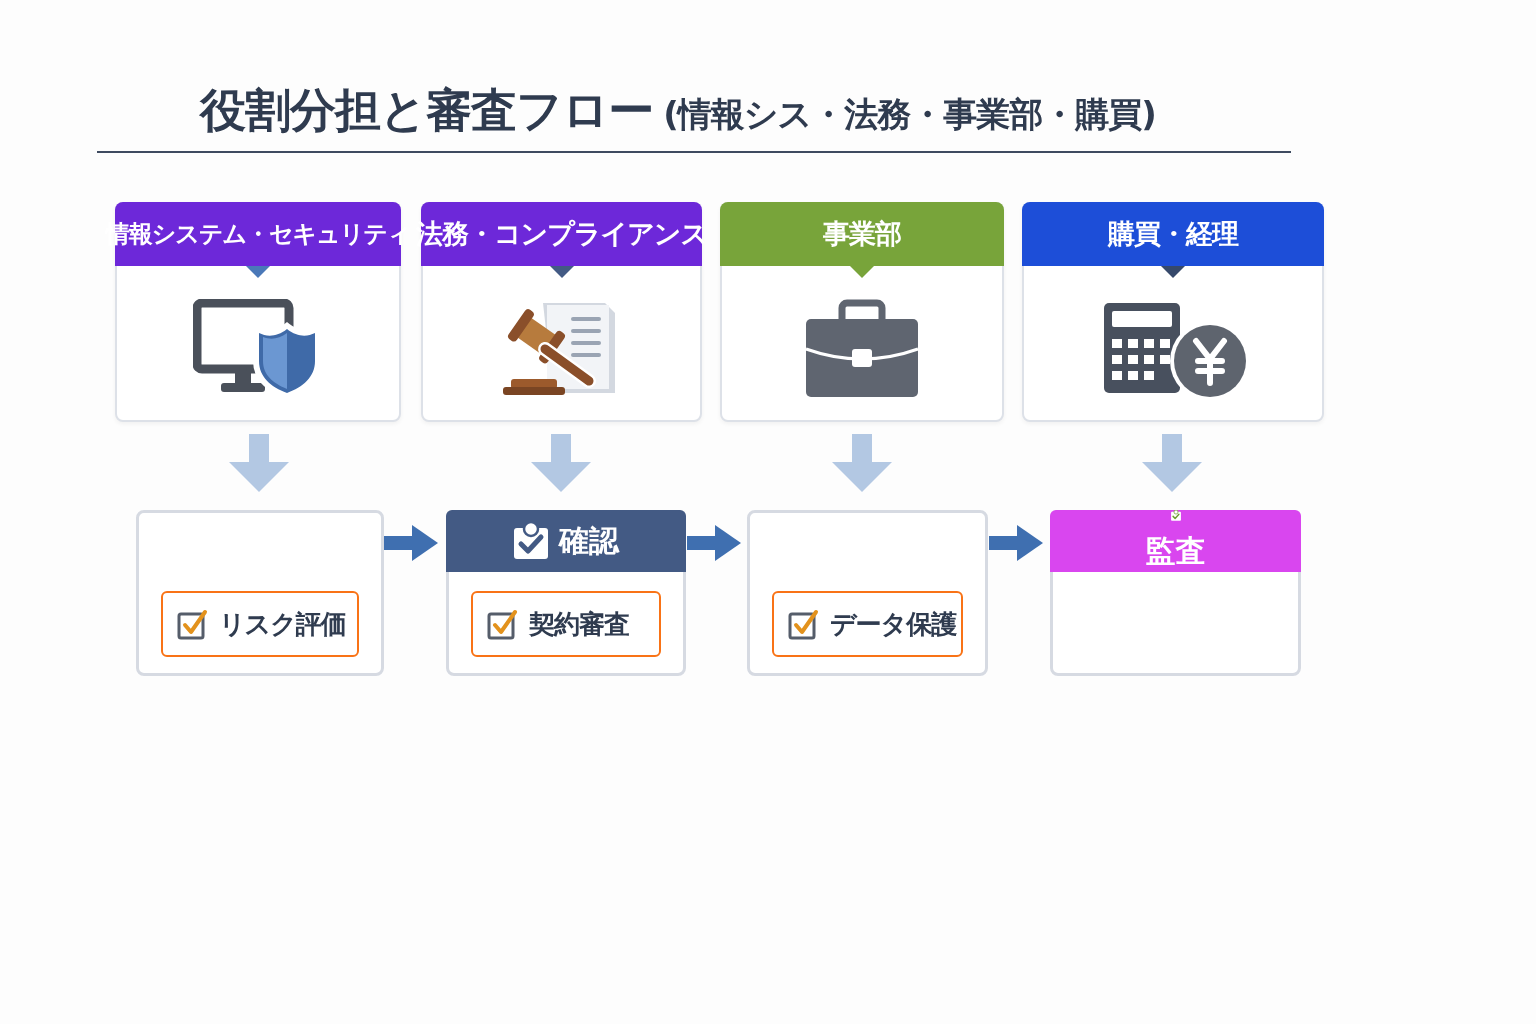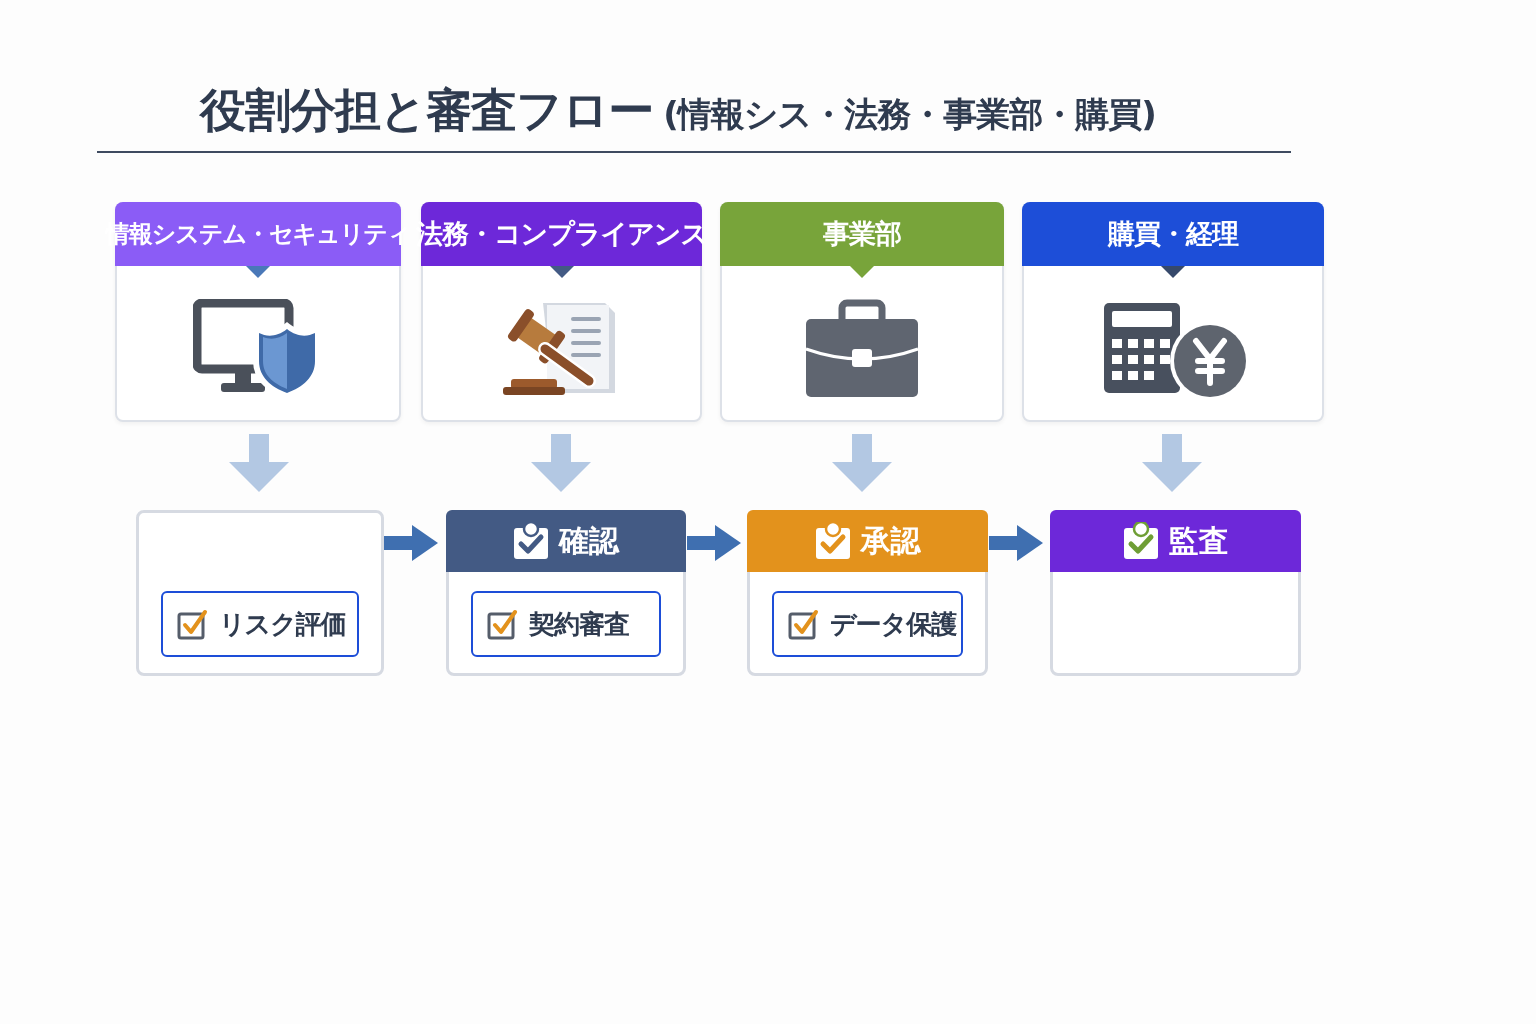--- a/index.html
+++ b/index.html
@@ -13,35 +13,35 @@
 
     .role-card { position: absolute; top: 202px; height: 220px; background: #fff; border: 2px solid #dde1e8; border-radius: 8px; box-shadow: 0 2px 4px rgba(0,0,0,0.05); }
     .role-head { position: absolute; left: -2px; right: -2px; top: -2px; height: 64px; border-radius: 8px 8px 0 0; display: flex; align-items: center; justify-content: center; color: #fff; font-size: 27px; font-weight: bold; white-space: nowrap; letter-spacing: -1px; }
     .role-head::after { content: ""; position: absolute; left: 50%; bottom: -12px; margin-left: -12px; border-left: 12px solid transparent; border-right: 12px solid transparent; border-top: 12px solid var(--hc); }
     .role-icon { position: absolute; left: 0; right: 0; top: 90px; height: 110px; display: flex; justify-content: center; align-items: center; }
 
     .down-arrow { position: absolute; top: 434px; width: 64px; height: 60px; }
 
     .step { position: absolute; top: 510px; height: 166px; background: #fff; border: 3px solid #d6dae2; border-radius: 8px; }
     .step-head { position: absolute; left: -3px; right: -3px; top: -3px; height: 62px; border-radius: 6px 6px 0 0; display: flex; align-items: center; justify-content: center; color: #fff; font-size: 30px; font-weight: bold; gap: 10px; }
-    .step-item { position: absolute; left: 22px; right: 22px; top: 78px; height: 66px; border: 2px solid #1d4ed8; border-radius: 6px; background: #fff; display: flex; align-items: center; padding-left: 14px; gap: 10px; font-size: 26px; font-weight: bold; color: #2f3b4f; white-space: nowrap; letter-spacing: -1px; }
+    .step-item { position: absolute; left: 22px; right: 22px; top: 78px; height: 66px; border: 2px solid #f97316; border-radius: 6px; background: #fff; display: flex; align-items: center; padding-left: 14px; gap: 10px; font-size: 26px; font-weight: bold; color: #2f3b4f; white-space: nowrap; letter-spacing: -1px; }
 
     .right-arrow { position: absolute; top: 524px; width: 56px; height: 38px; }
   </style>
 </head>
 <body>
 
 <div class="title">
   <span class="title-main">役割分担と審査フロー</span>
   <span class="title-sub">(情報シス・法務・事業部・購買)</span>
 </div>
 <div class="title-rule"></div>
 
 <div class="role-card" style="left:115px; width:286px;">
-  <div class="role-head" style="background:#8b5cf6; --hc:#4a78b8; font-size:24px;">
+  <div class="role-head" style="background:#6d28d9; --hc:#4a78b8; font-size:24px;">
     <span>情報システム・セキュリティ</span>
   </div>
   <div class="role-icon">
     <svg width="130" height="100" viewBox="0 0 130 100">
       <rect x="4" y="4" width="92" height="66" rx="5" fill="none" stroke="#4a505a" stroke-width="9"></rect>
       <circle cx="50" cy="70" r="3.5" fill="#4a505a"></circle>
       <rect x="42" y="72" width="16" height="14" fill="#4a505a"></rect>
       <rect x="28" y="84" width="44" height="9" rx="3" fill="#4a505a"></rect>
       <path d="M94 28 C104 36 114 36 124 32 L124 62 C124 80 110 90 94 96 C78 90 64 80 64 62 L64 32 C74 36 84 36 94 28 Z" fill="#fff" stroke="#fff" stroke-width="8"></path>
       <path d="M94 30 C104 38 114 38 122 34 L122 62 C122 78 110 88 94 94 C78 88 66 78 66 62 L66 34 C74 38 84 38 94 30 Z" fill="#3f6aa8"></path>
@@ -166,44 +166,36 @@
     <span>契約審査</span>
   </div>
 </div>
 
 <svg class="right-arrow" style="left:687px;" viewBox="0 0 56 38">
   <rect x="0" y="12" width="30" height="14" fill="#3f6fb0"></rect>
   <polygon points="28,1 54,19 28,37" fill="#3f6fb0"></polygon>
 </svg>
 
 <div class="step" style="left:747px; width:241px;">
-  <div class="step-head" style="background:#e3921c;">
-    <svg width="36" height="38" viewBox="0 0 36 38">
-      <rect x="1" y="6" width="34" height="31" rx="3" fill="#fff"></rect>
-      <circle cx="18" cy="7" r="7" fill="#fff" stroke="#e3921c" stroke-width="2.5"></circle>
-      <path d="M8 22 L15 29 L28 15" fill="none" stroke="#e3921c" stroke-width="5" stroke-linecap="round" stroke-linejoin="round"></path>
-    </svg>
-    <span>承認</span>
-  </div>
   <div class="step-item">
     <svg width="32" height="32" viewBox="0 0 32 32">
       <rect x="2" y="6" width="24" height="24" rx="2" fill="none" stroke="#555d6a" stroke-width="3"></rect>
       <path d="M8 17 L14 24 L28 4" fill="none" stroke="#e3921c" stroke-width="4" stroke-linecap="round" stroke-linejoin="round"></path>
     </svg>
     <span>データ保護</span>
   </div>
 </div>
 
 <svg class="right-arrow" style="left:989px;" viewBox="0 0 56 38">
   <rect x="0" y="12" width="30" height="14" fill="#3f6fb0"></rect>
   <polygon points="28,1 54,19 28,37" fill="#3f6fb0"></polygon>
 </svg>
 
 <div class="step" style="left:1050px; width:251px;">
-  <div class="step-head" style="background:#6d28d9;">
+  <div class="step-head" style="background:#d946ef;flex-direction:column;">
     <svg width="36" height="38" viewBox="0 0 36 38">
       <rect x="1" y="6" width="34" height="31" rx="3" fill="#fff"></rect>
       <circle cx="18" cy="7" r="7" fill="#fff" stroke="#6f9e35" stroke-width="2.5"></circle>
       <path d="M8 22 L15 29 L28 15" fill="none" stroke="#6f9e35" stroke-width="5" stroke-linecap="round" stroke-linejoin="round"></path>
     </svg>
     <span>監査</span>
   </div>
 </div>
 
 </body></html>

